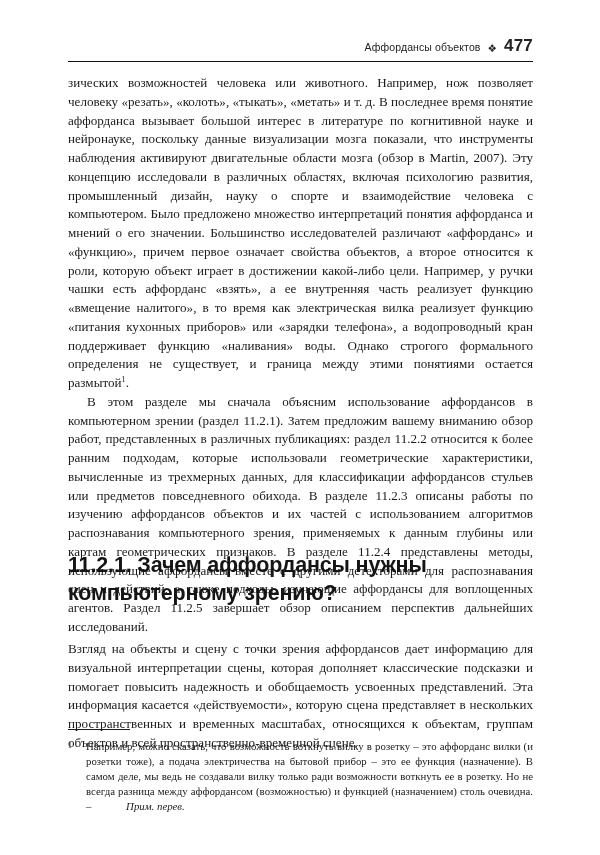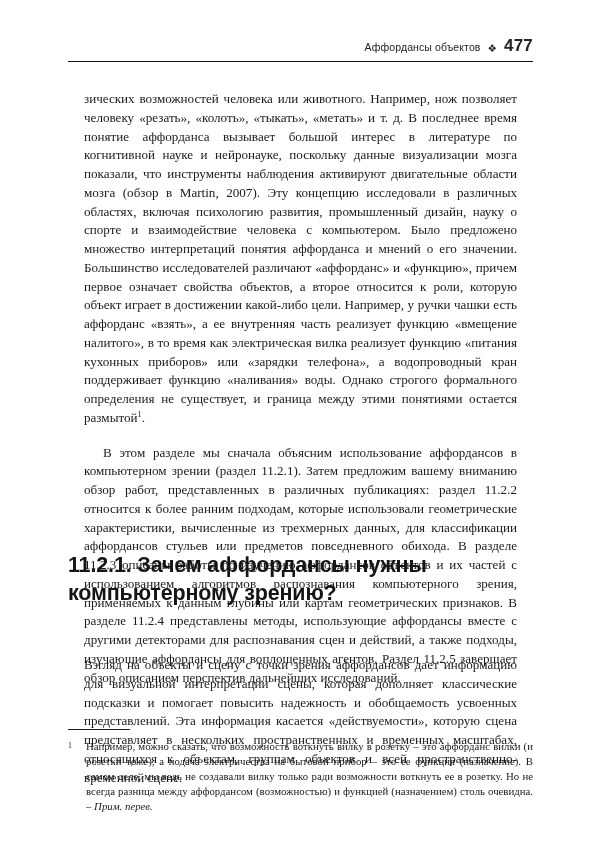--- a/index.html
+++ b/index.html
@@ -68,21 +68,21 @@
   }
 
   
   .body-col {
     position: absolute;
     left: 68px;
     top: 74px;
     width: 465px;
   }
   p.para {
-    margin: 16px;
+    margin: 0;
     font-size: 13.1px;
     line-height: 18.75px;
     text-align: justify;
     text-justify: inter-word;
     hyphens: manual;
     color: #1a1a1a;
     font-family: Liberation Serif, serif;
   }
   p.para.indent {
     text-indent: 19px;
@@ -145,20 +145,21 @@
     padding-top: 1px;
     color: #1a1a1a;
   }
   .footnote .fn-text {
     flex: 1 1 auto;
     text-align: justify;
     text-justify: inter-word;
     color: #1a1a1a;
   }
   .footnote .fn-text i {
+    margin-left: 32px;
   }
 </style>
 </head>
 <body>
 
 <div class="page">
 
   <div class="running-head">
     <span class="rh-title">Аффордансы объектов</span>
     <span class="rh-ornament">❖</span>

